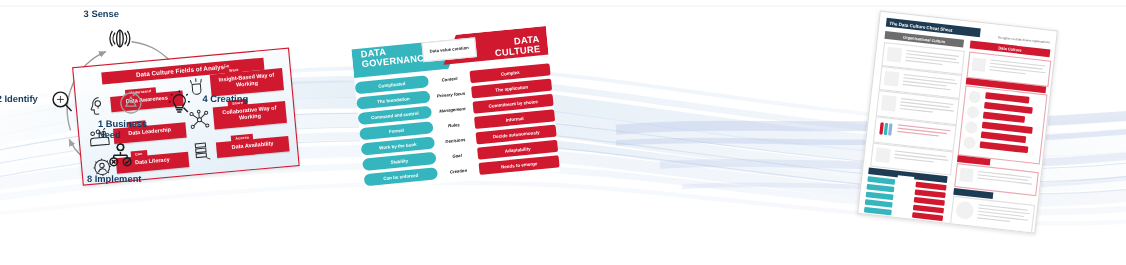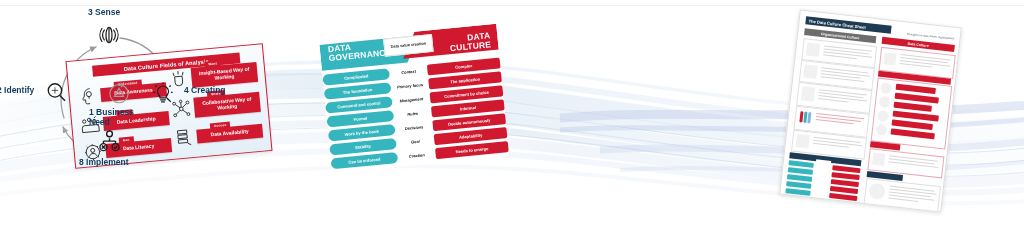--- a/index.html
+++ b/index.html
@@ -339,21 +339,21 @@
     </svg>
     <div class="cyclabel" style="left:-3px;top:86px;">2 Identify</div>
 
     
     <svg class="cycicon" style="left:97px;top:23px;" width="24" height="24" viewBox="0 0 24 24" fill="none" stroke="#1c1c1c" stroke-width="1.2">
       <path d="M12 4v16"></path>
         <ellipse cx="12" cy="12" rx="3" ry="7.6"></ellipse>
       <path d="M7.6 6.6a9 9 0 0 0 0 10.8M16.4 6.6a9 9 0 0 1 0 10.8"></path>
       <path d="M5.2 5a12 12 0 0 0 0 14M18.8 5a12 12 0 0 1 0 14"></path>
     </svg>
-    <div class="cyclabel" style="left:88px;top:8px;">3 Sense</div>
+    <div class="cyclabel" style="left:76px;top:8px;">3 Sense</div>
 
     
     <svg class="cycicon" style="left:150px;top:80px;" width="26" height="26" viewBox="0 0 24 24" fill="none" stroke="#1c1c1c" stroke-width="1.2">
       <path d="M8 13.6a5 5 0 1 1 8 0c-.9 1.1-1.2 1.8-1.3 2.9h-5.4c-.1-1.1-.4-1.8-1.3-2.9z"></path>
       <path d="M9.4 18.3h5.2M10.3 20.2h3.4"></path>
       <path d="M12 2.2v1.6M5 5.1l1.1 1.1M19 5.1l-1.1 1.1M3.2 11.5h1.5M19.3 11.5h1.5"></path>
       <path d="M15.6 16.6l3.6 3.6"></path>
     </svg>
     <div class="cyclabel" style="left:184px;top:86px;">4 Creating</div>
 

